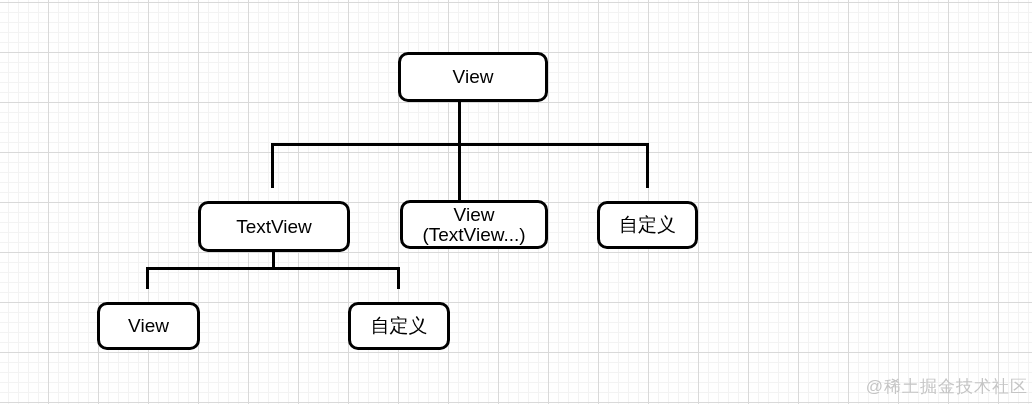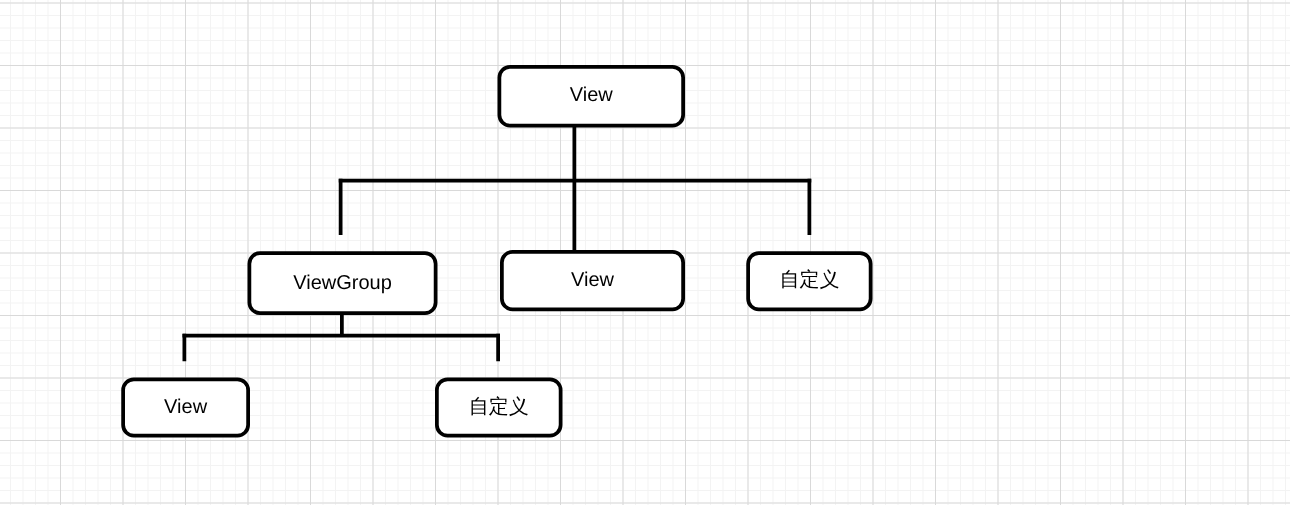--- a/index.html
+++ b/index.html
@@ -24,21 +24,21 @@
   .node {
     position: absolute;
     box-sizing: border-box;
     background: #ffffff;
     border: 3px solid #000000;
     border-radius: 10px;
     display: flex;
     flex-direction: column;
     align-items: center;
     justify-content: center;
-    font-size: 16px;
+    font-size: 19px;
     line-height: 20px;
     color: #000000;
     text-align: right;
     white-space: nowrap;
   }
   .node span:empty { display: none; }
 
   .edge {
     position: absolute;
     background: #000000;
@@ -69,36 +69,38 @@
   <div class="edge" style="left:146px; top:267px; width:254px; height:3px;"></div>
   <div class="edge" style="left:146px; top:267px; width:3px; height:22px;"></div>
   <div class="edge" style="left:397px; top:267px; width:3px; height:22px;"></div>
 
   <div class="node" style="left:398px; top:52px; width:150px; height:50px;">
     <span>View</span>
 
   </div>
 
   <div class="node" style="left:198px; top:201px; width:152px; height:51px;">
-    <span>ViewGroup</span>
+    <span>TextView</span>
   </div>
 
   <div class="node" style="left:400px; top:200px; width:148px; height:49px;">
     <span>View</span>
+    <span>(TextView...)</span>
   </div>
 
   <div class="node" style="left:597px; top:201px; width:101px; height:48px;">
     <span>自定义</span>
 
   </div>
 
   <div class="node" style="left:97px; top:302px; width:103px; height:48px;">
     <span>View</span>
 
   </div>
 
   <div class="node" style="left:348px; top:302px; width:102px; height:48px;">
     <span>自定义</span>
 
   </div>
 
+  <div class="watermark">@稀土掘金技术社区</div>
 
 </div>
 
 </body></html>

